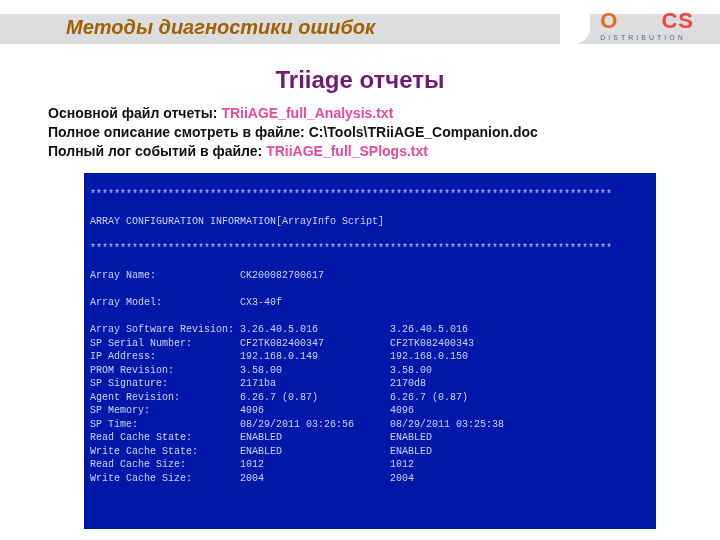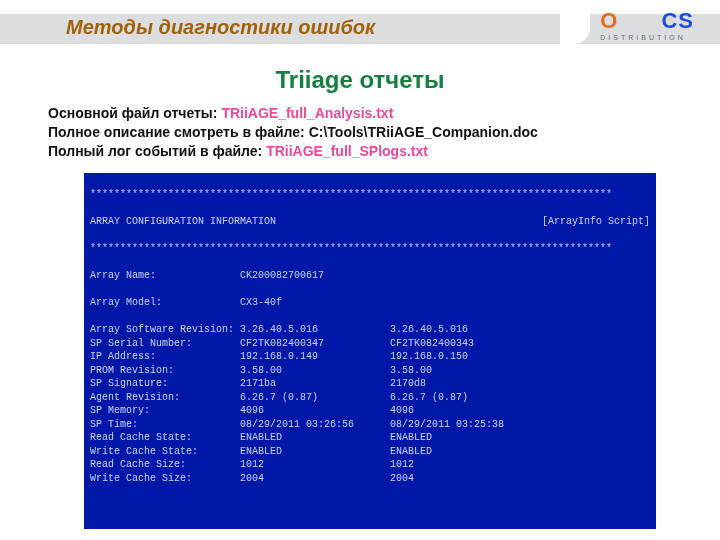--- a/index.html
+++ b/index.html
@@ -49,32 +49,32 @@
     top: 10px;
     text-align: left;
     line-height: 1;
   }
   .logo-top {
     font-size: 22px;
     font-weight: bold;
     letter-spacing: 1px;
   }
   .logo-o { color: #e46a1f; }
-  .logo-cs { color: #1d4ed8; margin-left: 43px; }
+  .logo-cs { color: #ef4444; margin-left: 43px; }
   .logo-sub {
     font-size: 7px;
     color: #5c6a78;
     letter-spacing: 3px;
     margin-top: 2px;
   }
   .subtitle {
     text-align: center;
     font-size: 24px;
     font-weight: bold;
-    color: #15803d;
+    color: #701a75;
     margin-top: 8px;
     margin-bottom: 10px;
   }
   .intro {
     margin-left: 48px;
     margin-right: 30px;
     font-size: 14px;
     font-weight: bold;
     line-height: 1.35;
     color: #111;
@@ -87,21 +87,21 @@
     background: #0018a8;
     color: #c9d3ff;
     font-family: "Courier New", monospace;
     font-size: 10px;
     line-height: 1.35;
     white-space: pre;
     overflow: hidden;
     padding: 2px 6px;
   }
   .term-stars { color: #b8c4ff; letter-spacing: 0; }
-  .term-header { display: flex; justify-content: space-between; }
+  .term-header { display: flex; }
   .term-label { display: inline-block; width: 150px; }
   .term-spa   { display: inline-block; width: 150px; }
   .term-spb   { display: inline-block; width: 150px; }
 </style>
 </head>
 <body>
 
 <div class="header-bar">
   <div class="grey-strip"></div>
   <div class="title-text">Методы диагностики ошибок</div>

